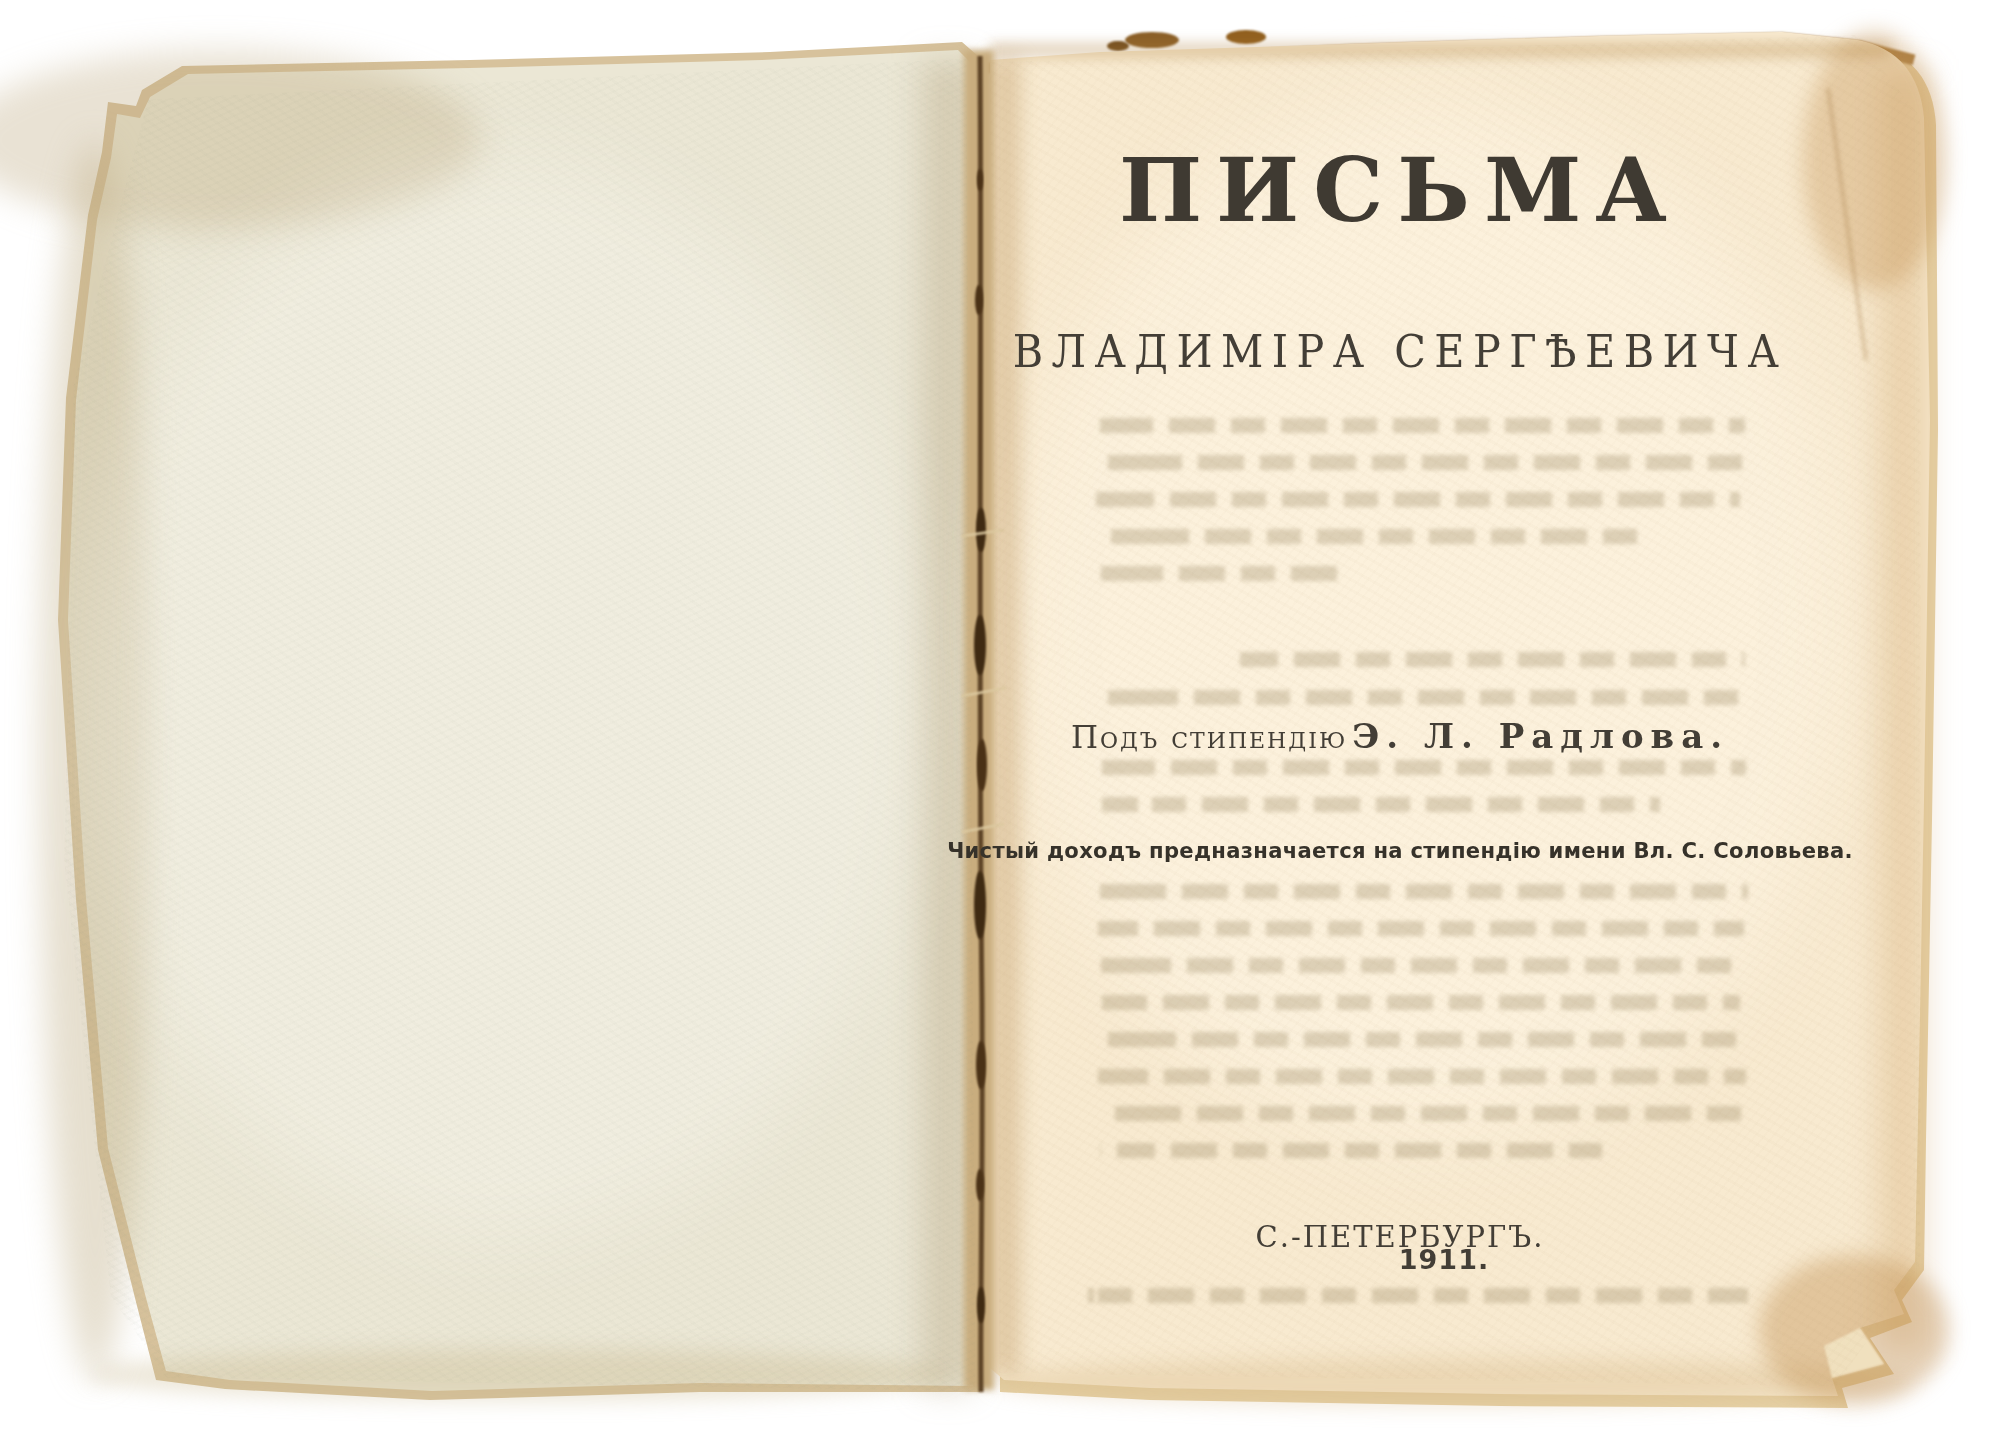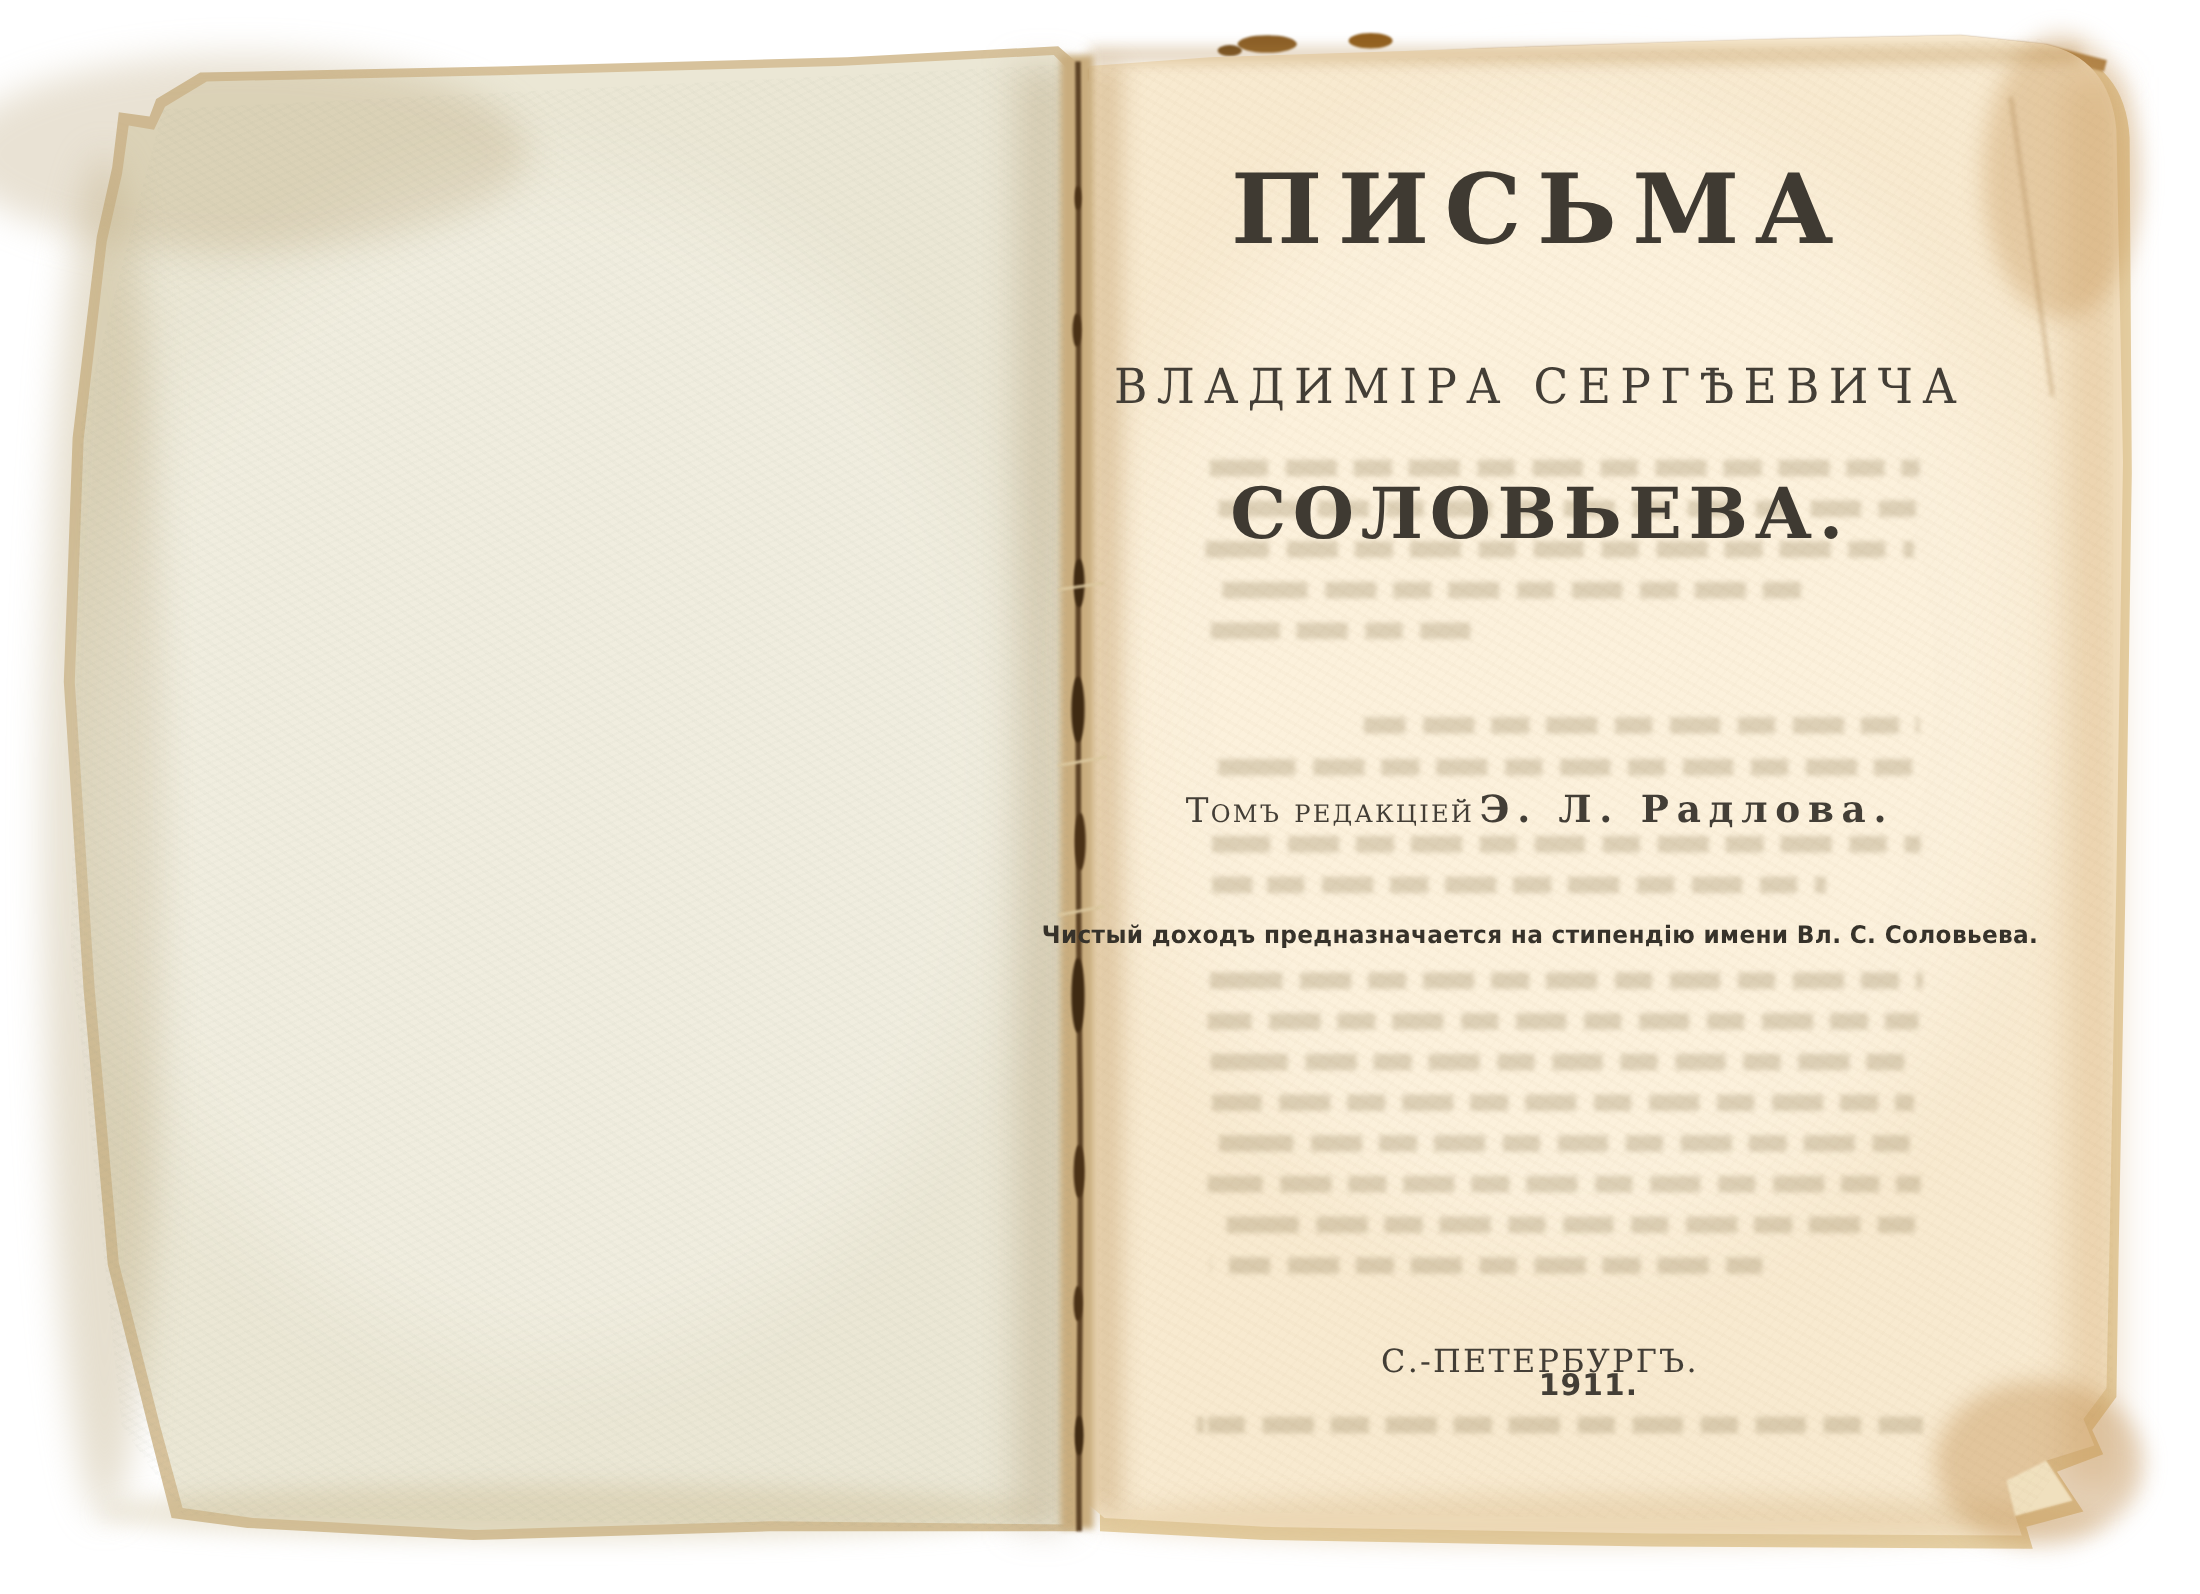--- a/index.html
+++ b/index.html
@@ -114,24 +114,23 @@
         <div class="bleed-line" style="top: 995px; left: 1102px; width: 638px; background-position: 11px 0px;"></div>
         <div class="bleed-line" style="top: 1032px; left: 1100px; width: 644px; background-position: 42px 0px;"></div>
         <div class="bleed-line" style="top: 1069px; left: 1098px; width: 648px; background-position: 16px 0px;"></div>
         <div class="bleed-line" style="top: 1106px; left: 1100px; width: 642px; background-position: 47px 0px;"></div>
         <div class="bleed-line" style="top: 1143px; left: 1100px; width: 502px; background-position: 21px 0px;"></div>
         <div class="bleed-line" style="top: 1288px; left: 1088px; width: 660px; background-position: 10px 0px;"></div>
       </div>
 
     <h1 class="tl ctr t-title" style="margin:0;">ПИСЬМА</h1>
     <div class="tl ctr t-author1">ВЛАДИМІРА СЕРГѢЕВИЧА</div>
-    <div class="tl ctr t-author2">СОЛОВЬЕВА.</div>
 
     <div class="tl ctr t-editor">
-      <span class="t-editor-prefix">Томъ редакціей</span>
+      <span class="t-editor-prefix">Подъ стипендію</span>
       <span class="t-editor-name">Э. Л. Радлова.</span>
     </div>
 
     <div class="tl ctr t-note">Чистый доходъ предназначается на стипендію имени Вл. С. Соловьева.</div>
     <div class="tl ctr t-city">С.-ПЕТЕРБУРГЪ.</div>
     <div class="tl ctr t-year">1911.</div>
   </div>
 </div>
 
 </body></html>

